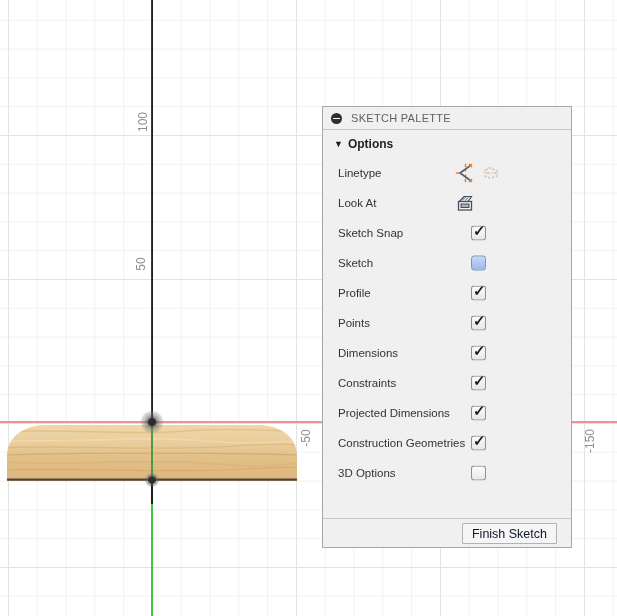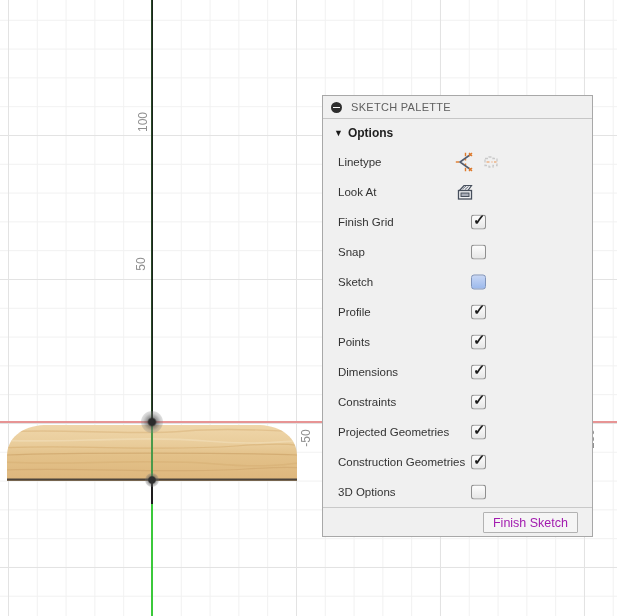--- a/index.html
+++ b/index.html
@@ -34,21 +34,21 @@
   .axis-label { position:absolute; width:30px; height:14px; line-height:14px; text-align:center;
     font-size:12px; color:#8f8f8f; transform:rotate(-90deg); z-index:2; }
   .al-100 { left:128px; top:115px; }
   .al-50  { left:126px; top:257px; }
   .al-n50 { left:291px; top:431px; }
   .al-n150{ left:575px; top:434px; }
 
   .wood { position:absolute; left:6px; top:422px; z-index:2; }
 
   
-  .palette { position:absolute; left:322px; top:95px; width:271px; height:442px;
+  .palette { position:absolute; left:322px; top:106px; width:250px; height:442px;
     background:#f0f0f0; border:1px solid #a8a8a8; z-index:10; }
   .p-header { height:23px; display:flex; align-items:center; padding:0 8px; border-bottom:1px solid #c6c6c6; }
   .collapse-btn { width:11px; height:11px; border-radius:50%; background:#2e2e2e; position:relative; cursor:pointer; flex:0 0 auto; }
   .collapse-btn .minus { position:absolute; left:2px; top:5px; width:7px; height:1.5px; background:#fff; }
   .p-title { margin-left:9px; font-size:11px; color:#606060; letter-spacing:.3px; }
 
   .p-section { height:28px; display:flex; align-items:center; padding-left:11px; }
   .tri { font-size:9px; color:#1a1a1a; }
   .sec-label { margin-left:5px; font-size:12px; font-weight:bold; color:#1f1f1f; }
 
@@ -62,21 +62,21 @@
     background:linear-gradient(#fdfdfd,#e6e6e6); position:relative; cursor:pointer; }
   .cb.highlighted { background:linear-gradient(#c8d7f5,#9cb9ec); border-color:#8094ba; }
   .tick { display:none; position:absolute; left:1px; top:-5px; font-size:15px; font-weight:bold; color:#1b1b1b; }
   .cb.checked .tick { display:block; }
 
   .icon-sp { width:20px; height:20px; display:inline-block; }
   .gap { margin-left:6px; }
 
   .p-footer { position:absolute; left:0; right:0; bottom:0; height:29px; border-top:1px solid #c9c9c9; }
   .finish-btn { position:absolute; right:14px; top:4px; height:21px; padding:0 9px; font-size:12.5px;
-    color:#a21caf; background:#f5f5f5; border:1px solid #b2b2b2; border-radius:1px;
+    color:#0f172a; background:#f5f5f5; border:1px solid #b2b2b2; border-radius:1px;
     font-family:"Liberation Sans", sans-serif; cursor:pointer; }
 </style>
 </head>
 <body>
 
 <div class="canvas">
 
   <svg class="wood" width="292" height="60" viewBox="0 0 292 60">
     <defs>
       <linearGradient id="woodv" x1="0" y1="0" x2="0" y2="1">
@@ -156,34 +156,28 @@
           <svg class="icon-sp" viewBox="0 0 20 20">
             <path d="M4.5,8.5 L9,3.5 L16.5,3.5 L13,8.5 Z" fill="#e9ebef" stroke="#474f5c" stroke-width="1.2"></path>
             <path d="M7.5,7 l3.5,-3 M10,7.5 l3.5,-3" stroke="#474f5c" stroke-width="0.8"></path>
             <rect x="3.5" y="8.5" width="13" height="8.5" fill="#f2f3f5" stroke="#474f5c" stroke-width="1.3"></rect>
             <rect x="6" y="11" width="8" height="3.5" fill="#a9aeb9" stroke="#474f5c" stroke-width="1"></rect>
           </svg>
         </span>
       </div>
 
       <div class="prow">
-        <span class="plabel">Finish Grid</span>
-        <span class="pcontrol ctrl-cb">
-            <span class="cb checked">
-              <span class="tick">✓</span>
-            </span>
-          </span>
-      </div>
-
-      <div class="prow">
-        <span class="plabel">Snap</span>
-        <span class="pcontrol ctrl-cb">
-            <span class="cb unchecked"></span>
-          </span>
-      </div>
+        <span class="plabel">Sketch Snap</span>
+        <span class="pcontrol ctrl-cb">
+            <span class="cb checked">
+              <span class="tick">✓</span>
+            </span>
+          </span>
+      </div>
+
 
       <div class="prow">
         <span class="plabel">Sketch</span>
         <span class="pcontrol ctrl-cb">
             <span class="cb highlighted"></span>
           </span>
       </div>
 
       <div class="prow">
         <span class="plabel">Profile</span>
@@ -215,21 +209,21 @@
       <div class="prow">
         <span class="plabel">Constraints</span>
         <span class="pcontrol ctrl-cb">
             <span class="cb checked">
               <span class="tick">✓</span>
             </span>
           </span>
       </div>
 
       <div class="prow">
-        <span class="plabel">Projected Geometries</span>
+        <span class="plabel">Projected Dimensions</span>
         <span class="pcontrol ctrl-cb">
             <span class="cb checked">
               <span class="tick">✓</span>
             </span>
           </span>
       </div>
 
       <div class="prow">
         <span class="plabel">Construction Geometries</span>
         <span class="pcontrol ctrl-cb">

